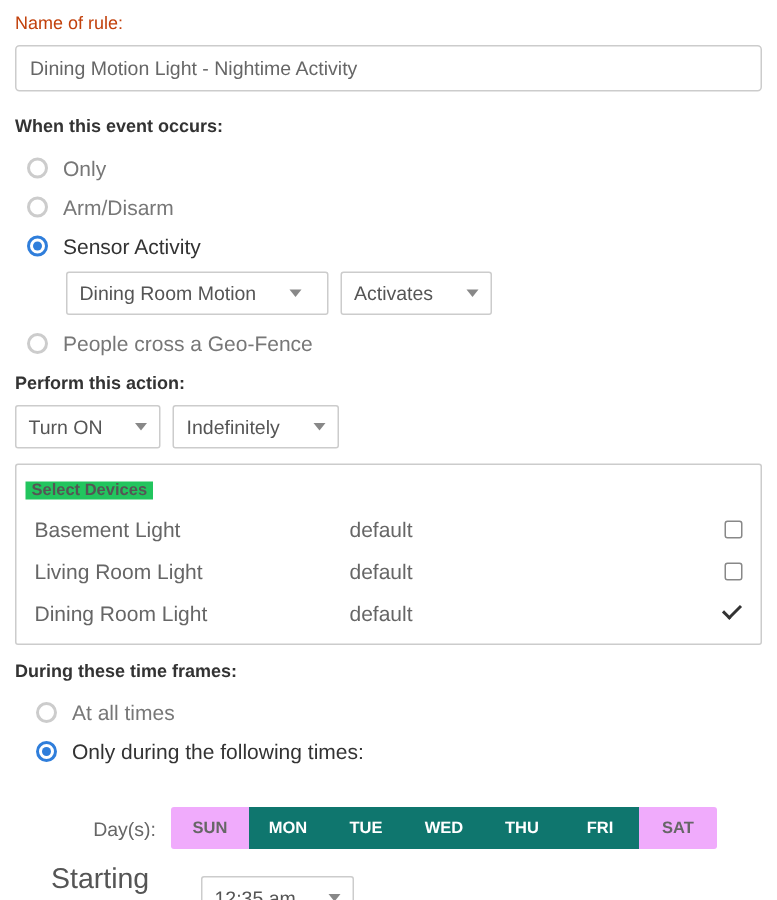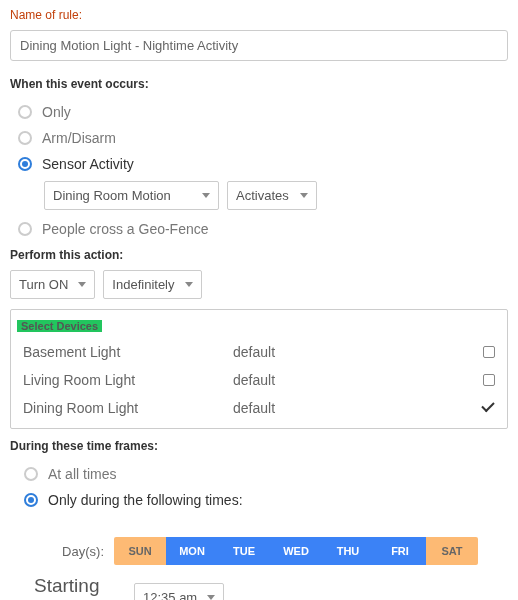--- a/index.html
+++ b/index.html
@@ -7,37 +7,37 @@
 .label{font-size:12px;color:#c2410c;margin-bottom:8px}
 .text-input{width:100%;border:1px solid #ccc;border-radius:3px;padding:7px 9px;font-size:13px;color:#666;margin-bottom:10px}
 .section-title{font-size:12px;font-weight:600;color:#333;margin:6px 0 8px}
 .radio-row{display:flex;align-items:center;padding:5px 0 5px 8px;gap:10px}
 .radio{width:14px;height:14px;border-radius:50%;border:2px solid #ccc;flex:0 0 auto;position:relative}
 .radio.checked{border-color:#2f7edb}
 .radio.checked::after{content:"";position:absolute;width:6px;height:6px;background:#2f7edb;border-radius:50%;top:2px;left:2px}
 .radio-label{color:#777;font-size:14px}
 .radio.checked + .radio-label{color:#333}
 .subrow{display:flex;gap:8px;margin:4px 0 6px 34px}
-.select{border:1px solid #ccc;border-radius:2px;background:#fff;padding:6px 8px;display:flex;align-items:center;justify-content:space-between;gap:10px;font-size:13px;color:#555;min-width:80px}
+.select{border:1px solid #ccc;border-radius:2px;background:#fff;padding:6px 8px;display:flex;align-items:center;gap:22px;font-size:13px;color:#555;min-width:80px}
 .caret{width:0;height:0;border-left:4px solid transparent;border-right:4px solid transparent;border-top:5px solid #888}
 .inline-row{display:flex;align-items:center;gap:8px;margin:2px 0 10px}
 .inline-text{font-size:13px;color:#555}
 .fieldset{border:1px solid #ccc;border-radius:2px;padding:8px 10px 6px;margin-bottom:10px}
 .fieldset-legend{font-size:11px;font-weight:600;color:#555;margin:-16px 0 6px -4px;background:#22c55e;padding:0 4px;display:inline-block}
 .device-row{display:flex;align-items:center;padding:6px 2px;font-size:14px;color:#666}
 .device-name{flex:0 0 210px}
 .device-val{flex:1}
 .checkbox{width:12px;height:12px;border:1.5px solid #888;border-radius:2px}
 .check{width:14px;height:14px;position:relative}
 .check::after{content:"";position:absolute;width:10px;height:5px;border-left:2px solid #333;border-bottom:2px solid #333;transform:rotate(-45deg);top:1px;left:1px}
 .days-row{display:flex;align-items:center;gap:10px;margin:24px 0 10px 44px}
 .days-label{font-size:13px;color:#666;min-width:50px;text-align:right}
 .days{display:flex;border-radius:2px;overflow:hidden}
-.day{width:52px;text-align:center;padding:8px 0;font-size:11px;font-weight:600;background:#fdba74;color:#666;cursor:pointer}
-.day.on{background:#3b82f6;color:#fff}
+.day{width:52px;text-align:center;padding:8px 0;font-size:11px;font-weight:600;background:#f0abfc;color:#666;cursor:pointer}
+.day.on{background:#0f766e;color:#fff}
 .time-row{display:flex;align-items:center;gap:10px;margin:6px 0 6px 24px}
 .time-label{width:90px;text-align:left;font-size:19px;color:#555}
 </style>
 </head>
 <body>
 
 
 
 <div class="label">Name of rule:</div>
 <input class="text-input" value="Dining Motion Light - Nightime Activity" style="">

